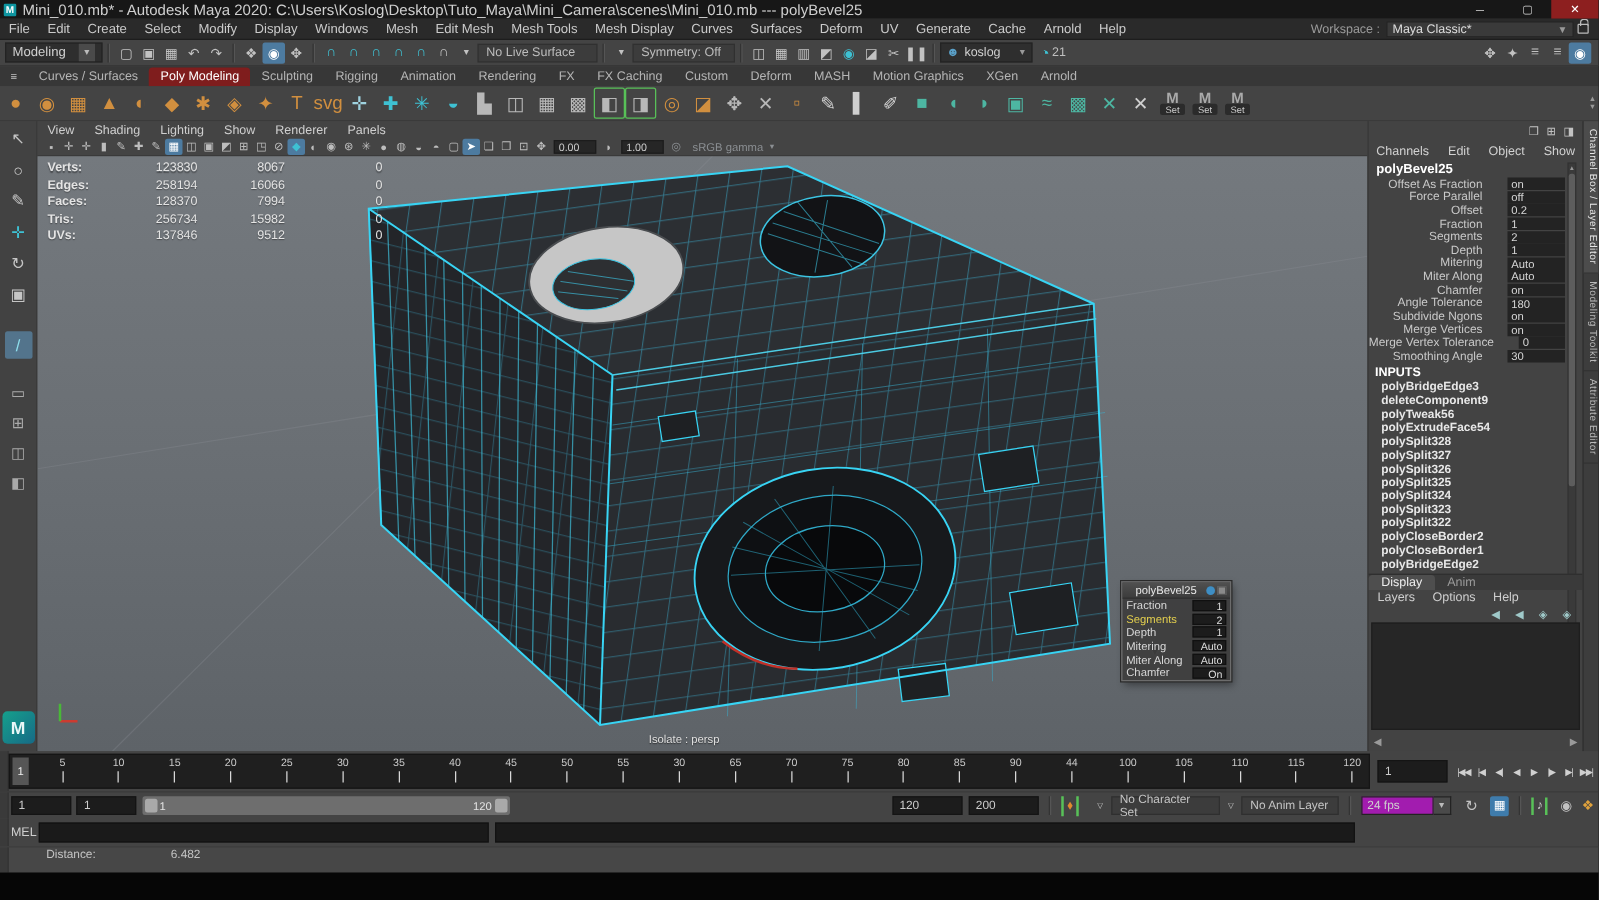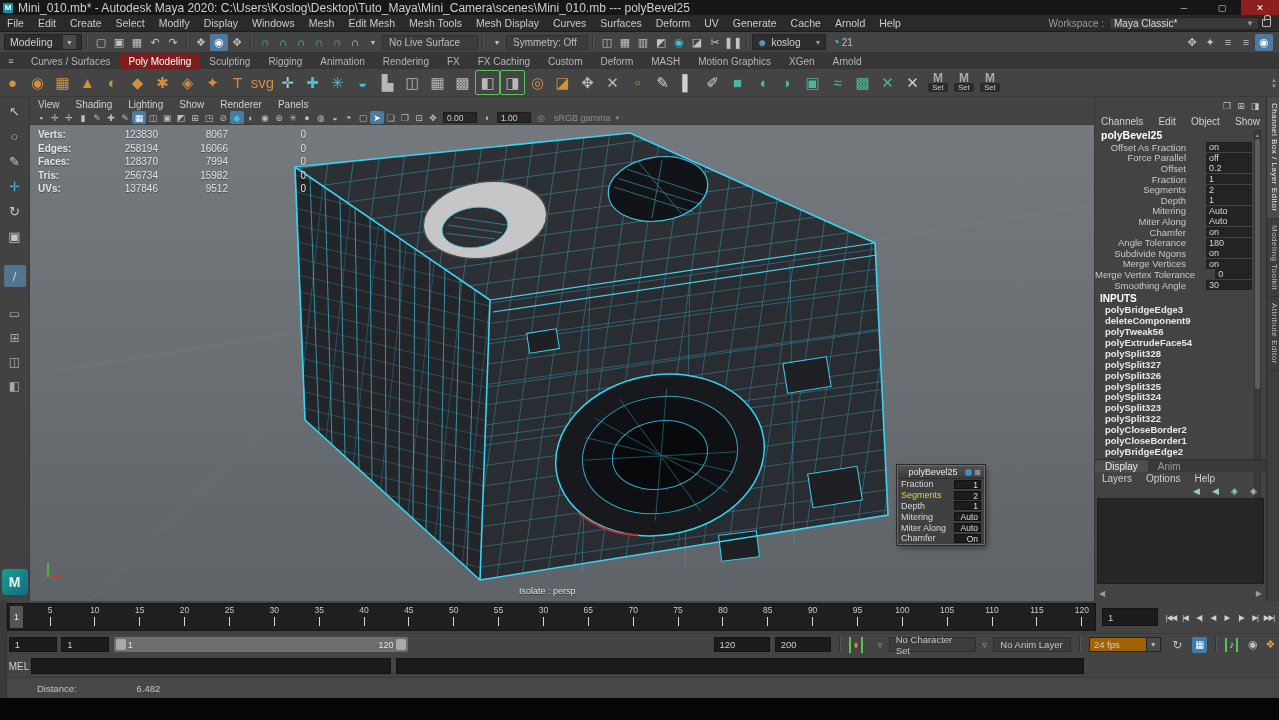--- a/index.html
+++ b/index.html
@@ -134,31 +134,31 @@
   .pb{width:14px;height:16px;display:flex;align-items:center;justify-content:center;font-size:7.5px;color:#d0d0d0;letter-spacing:-1px}
 
   
   .rangerow{top:633px;height:22px;left:0;right:0;background:#444;display:flex;align-items:center;border-top:1px solid #3a3a3a}
   .rfield{height:15px;background:#1c1c1c;border:1px solid #141414;color:#ccc;font-size:9.5px;display:flex;align-items:center;padding-left:5px}
   .rslider{position:relative;width:305px;height:15px;background:#6e6e6e;border-radius:2px;margin-left:5px;display:flex;align-items:center}
   .rhandle{width:10px;height:11px;background:#a9a9a9;border-radius:2px;margin:0 2px}
   .rlab{font-size:9px;color:#e3e3e3}
   .dropfield{height:15px;background:#3c3c3c;border:1px solid #2f2f2f;display:flex;align-items:center;padding:0 6px;font-size:9.5px;color:#c4c4c4}
   .keyic{width:15px;height:16px;border-left:2px solid #58c158;border-right:2px solid #58c158;display:flex;align-items:center;justify-content:center;color:#e08a2d;font-size:10px}
-  .fpsbox{width:60px;height:15px;background:#a16207;border:1px solid #232323;display:flex;align-items:center;padding:0 4px;font-size:9.5px;color:#cfcfcf}
+  .fpsbox{width:60px;height:15px;background:#a21caf;border:1px solid #232323;display:flex;align-items:center;padding:0 4px;font-size:9.5px;color:#cfcfcf}
   .fpsdd{width:14px;height:15px;background:#4a4a4a;display:flex;align-items:center;justify-content:center;font-size:7px;color:#bbb;border:1px solid #232323;border-left:none}
   .soundic{border-left:2px solid #58c158;border-right:2px solid #58c158;height:14px;display:flex;align-items:center;padding:0 2px;color:#ccc;font-size:10px}
   .blueic{width:16px;height:16px;background:#3f7cac;border-radius:2px;display:flex;align-items:center;justify-content:center;color:#fff;font-size:10px}
 
   
   .melrow{top:655px;height:22px;left:0;right:0;background:#444;display:flex;align-items:center}
   .mellabel{width:24px;text-align:center;font-size:10px;color:#cfcfcf}
   .melinput{width:360px;height:16px;background:#1a1a1a;border:1px solid #121212}
   .melresult{width:688px;height:16px;background:#1a1a1a;border:1px solid #121212;margin-left:5px}
-  .helprow{top:677px;height:21px;left:0;right:0;background:#474747;display:flex;align-items:center;font-size:9.5px;color:#c4c4c4;border-top:1px solid #3c3c3c}
+  .helprow{top:677px;height:21px;left:0;right:0;background:#474747;display:flex;font-size:9.5px;color:#c4c4c4;border-top:1px solid #3c3c3c}
   .blackstrip{top:698px;height:22px;left:0;right:0;background:#060606}
 </style>
 </head>
 <body>
 
 <div id="app">
 
   <div class="abs titlebar">
     <div class="maya-logo">M</div>
     <div class="wtitle">Mini_010.mb* - Autodesk Maya 2020: C:\Users\Koslog\Desktop\Tuto_Maya\Mini_Camera\scenes\Mini_010.mb --- polyBevel25</div>
@@ -752,21 +752,21 @@
             <span>85</span>
             <span class="tl"></span>
           </span>
 
           <span class="tick">
             <span>90</span>
             <span class="tl"></span>
           </span>
 
           <span class="tick">
-            <span>95</span>
+            <span>44</span>
             <span class="tl"></span>
           </span>
 
           <span class="tick">
             <span>100</span>
             <span class="tl"></span>
           </span>
 
           <span class="tick">
             <span>105</span>

